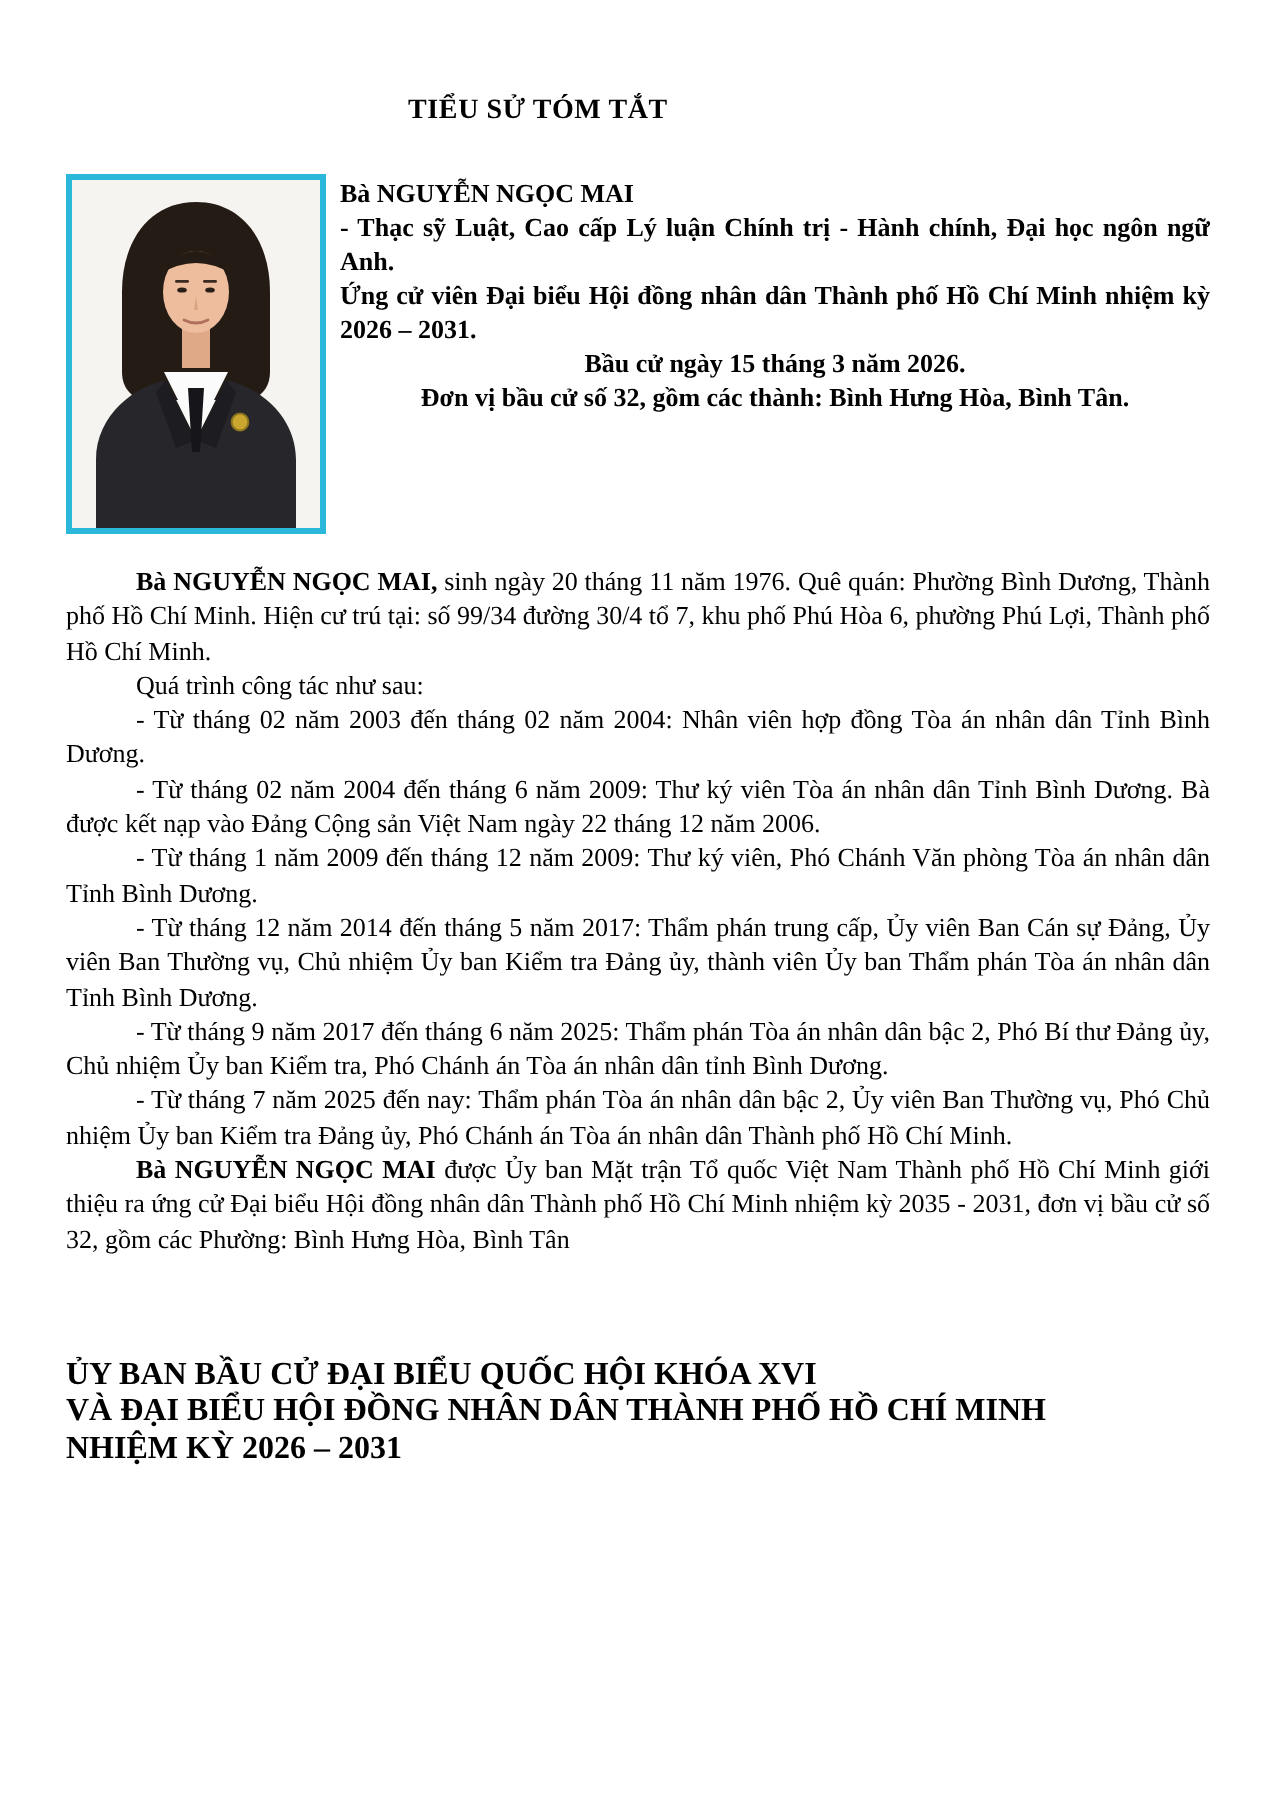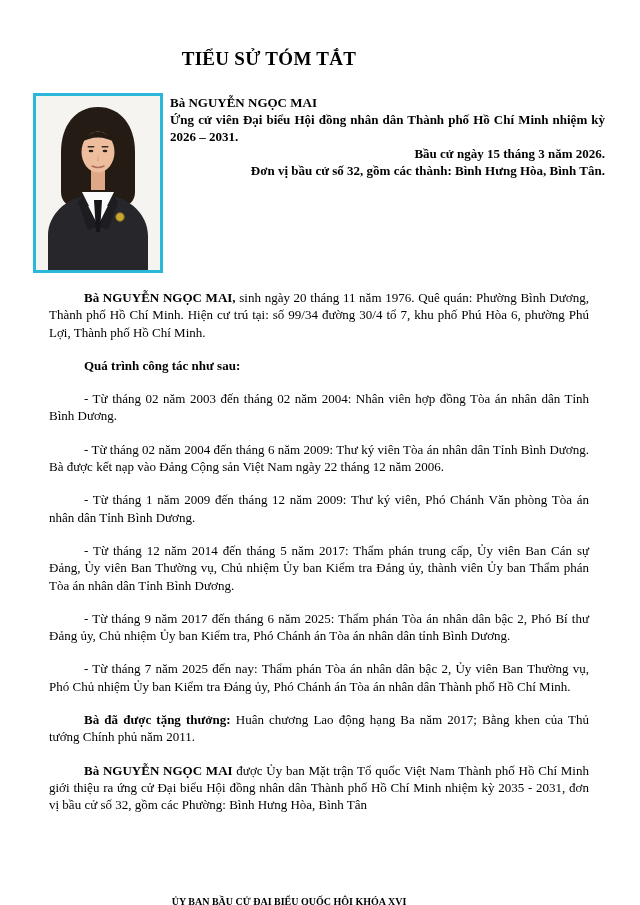--- a/index.html
+++ b/index.html
@@ -6,21 +6,21 @@
   body {
     width:640px; height:905px;
     background:#ffffff;
     color:#000;
     font-family:"Liberation Serif", serif;
     overflow:hidden;
   }
   .page { padding:48px 35px 0 33px; box-sizing:border-box; }
 
   .doc-title {
-    font-size:19px; font-weight:bold;
+    font-size:14px; font-weight:bold;
     text-align:center;
     margin:0 100px 0 0;
     letter-spacing:0.3px;
   }
 
   .top-section {
     display:flex; gap:7px;
     margin-top:23px;
     align-items:flex-start;
   }
@@ -34,33 +34,32 @@
   .photo-frame svg { display:block; }
 
   .header-block {
     flex:1 1 auto;
     font-size:13px; font-weight:bold;
     line-height:17px;
     padding-top:1px;
   }
   .header-block p { margin:0; text-align:justify; }
   .header-block .name-line { text-align:left; }
-  .header-block .no-justify { text-align:right; }
+  .header-block .no-justify { text-align:center; }
 
   .body-section { margin-top:15px; font-size:13px; line-height:17.3px; }
-  .body-section p { margin:16px; text-align:justify; text-indent:35px; }
+  .body-section p { margin:0; text-align:justify; text-indent:35px; }
   .bold { font-weight:bold; }
-  .career-heading { font-weight:bold; }
+  .career-heading { font-weight:normal; }
 
   .footer-block {
-    margin-top:79px;
+    margin-top:51px;
     margin-right:60px;
-    text-align:center;
     font-weight:bold;
-    font-size:10px;
+    font-size:16px;
     line-height:18.5px;
   }
   .footer-block p { margin:0; }
 </style>
 </head>
 <body>
 
 <div class="page">
 
   <h1 class="doc-title">TIỂU SỬ TÓM TẮT</h1>
@@ -96,43 +95,44 @@
         <path d="M77,100 L62,130 L72,134 L82,106 Z" fill="#1c1c21"></path>
 
         <polygon points="58,104 66,104 64,136 60,136" fill="#15151a"></polygon>
 
         <circle cx="84" cy="121" r="4.2" fill="#caa62f" stroke="#8c7420" stroke-width="1"></circle>
       </svg>
     </div>
 
     <div class="header-block">
       <p class="name-line bold">Bà NGUYỄN NGỌC MAI</p>
+      <p>- Thạc sỹ Luật, Cao cấp Lý luận Chính trị - Hành chính, Đại học ngôn ngữ Anh.</p>
       <p>Ứng cử viên Đại biểu Hội đồng nhân dân Thành phố Hồ Chí Minh nhiệm kỳ 2026 – 2031.</p>
       <p class="no-justify">Bầu cử ngày 15 tháng 3 năm 2026.</p>
       <p class="no-justify">Đơn vị bầu cử số 32, gồm các thành: Bình Hưng Hòa, Bình Tân.</p>
     </div>
   </div>
 
   <div class="body-section">
 
     <p><span class="bold">Bà NGUYỄN NGỌC MAI,</span><span> sinh ngày 20 tháng 11 năm 1976. Quê quán: Phường Bình Dương, Thành phố Hồ Chí Minh. Hiện cư trú tại: số 99/34 đường 30/4 tổ 7, khu phố Phú Hòa 6, phường Phú Lợi, Thành phố Hồ Chí Minh.</span></p>
 
     <p class="career-heading">Quá trình công tác như sau:</p>
 
     <p>- Từ tháng 02 năm 2003 đến tháng 02 năm 2004: Nhân viên hợp đồng Tòa án nhân dân Tỉnh Bình Dương.</p>
     <p>- Từ tháng 02 năm 2004 đến tháng 6 năm 2009: Thư ký viên Tòa án nhân dân Tỉnh Bình Dương. Bà được kết nạp vào Đảng Cộng sản Việt Nam ngày 22 tháng 12 năm 2006.</p>
     <p>- Từ tháng 1 năm 2009 đến tháng 12 năm 2009: Thư ký viên, Phó Chánh Văn phòng Tòa án nhân dân Tỉnh Bình Dương.</p>
     <p>- Từ tháng 12 năm 2014 đến tháng 5 năm 2017: Thẩm phán trung cấp, Ủy viên Ban Cán sự Đảng, Ủy viên Ban Thường vụ, Chủ nhiệm Ủy ban Kiểm tra Đảng ủy, thành viên Ủy ban Thẩm phán Tòa án nhân dân Tỉnh Bình Dương.</p>
     <p>- Từ tháng 9 năm 2017 đến tháng 6 năm 2025: Thẩm phán Tòa án nhân dân bậc 2, Phó Bí thư Đảng ủy, Chủ nhiệm Ủy ban Kiểm tra, Phó Chánh án Tòa án nhân dân tỉnh Bình Dương.</p>
     <p>- Từ tháng 7 năm 2025 đến nay: Thẩm phán Tòa án nhân dân bậc 2, Ủy viên Ban Thường vụ, Phó Chủ nhiệm Ủy ban Kiểm tra Đảng ủy, Phó Chánh án Tòa án nhân dân Thành phố Hồ Chí Minh.</p>
 
-    <p><span class="bold">Bà đã được tặng thưởng:</span><span> Huân chương Lao động hạng Ba năm 2017; Bằng khen của Thủ tướng Chính phủ năm 2011.</span></p>
 
     <p><span class="bold">Bà NGUYỄN NGỌC MAI</span><span> được Ủy ban Mặt trận Tổ quốc Việt Nam Thành phố Hồ Chí Minh giới thiệu ra ứng cử Đại biểu Hội đồng nhân dân Thành phố Hồ Chí Minh nhiệm kỳ 2035 - 2031, đơn vị bầu cử số 32, gồm các Phường: Bình Hưng Hòa, Bình Tân</span></p>
 
   </div>
 
   <div class="footer-block">
     <p>ỦY BAN BẦU CỬ ĐẠI BIỂU QUỐC HỘI KHÓA XVI</p>
     <p>VÀ ĐẠI BIỂU HỘI ĐỒNG NHÂN DÂN THÀNH PHỐ HỒ CHÍ MINH</p>
+    <p>NHIỆM KỲ 2026 – 2031</p>
   </div>
 
 </div>
 
 </body></html>

